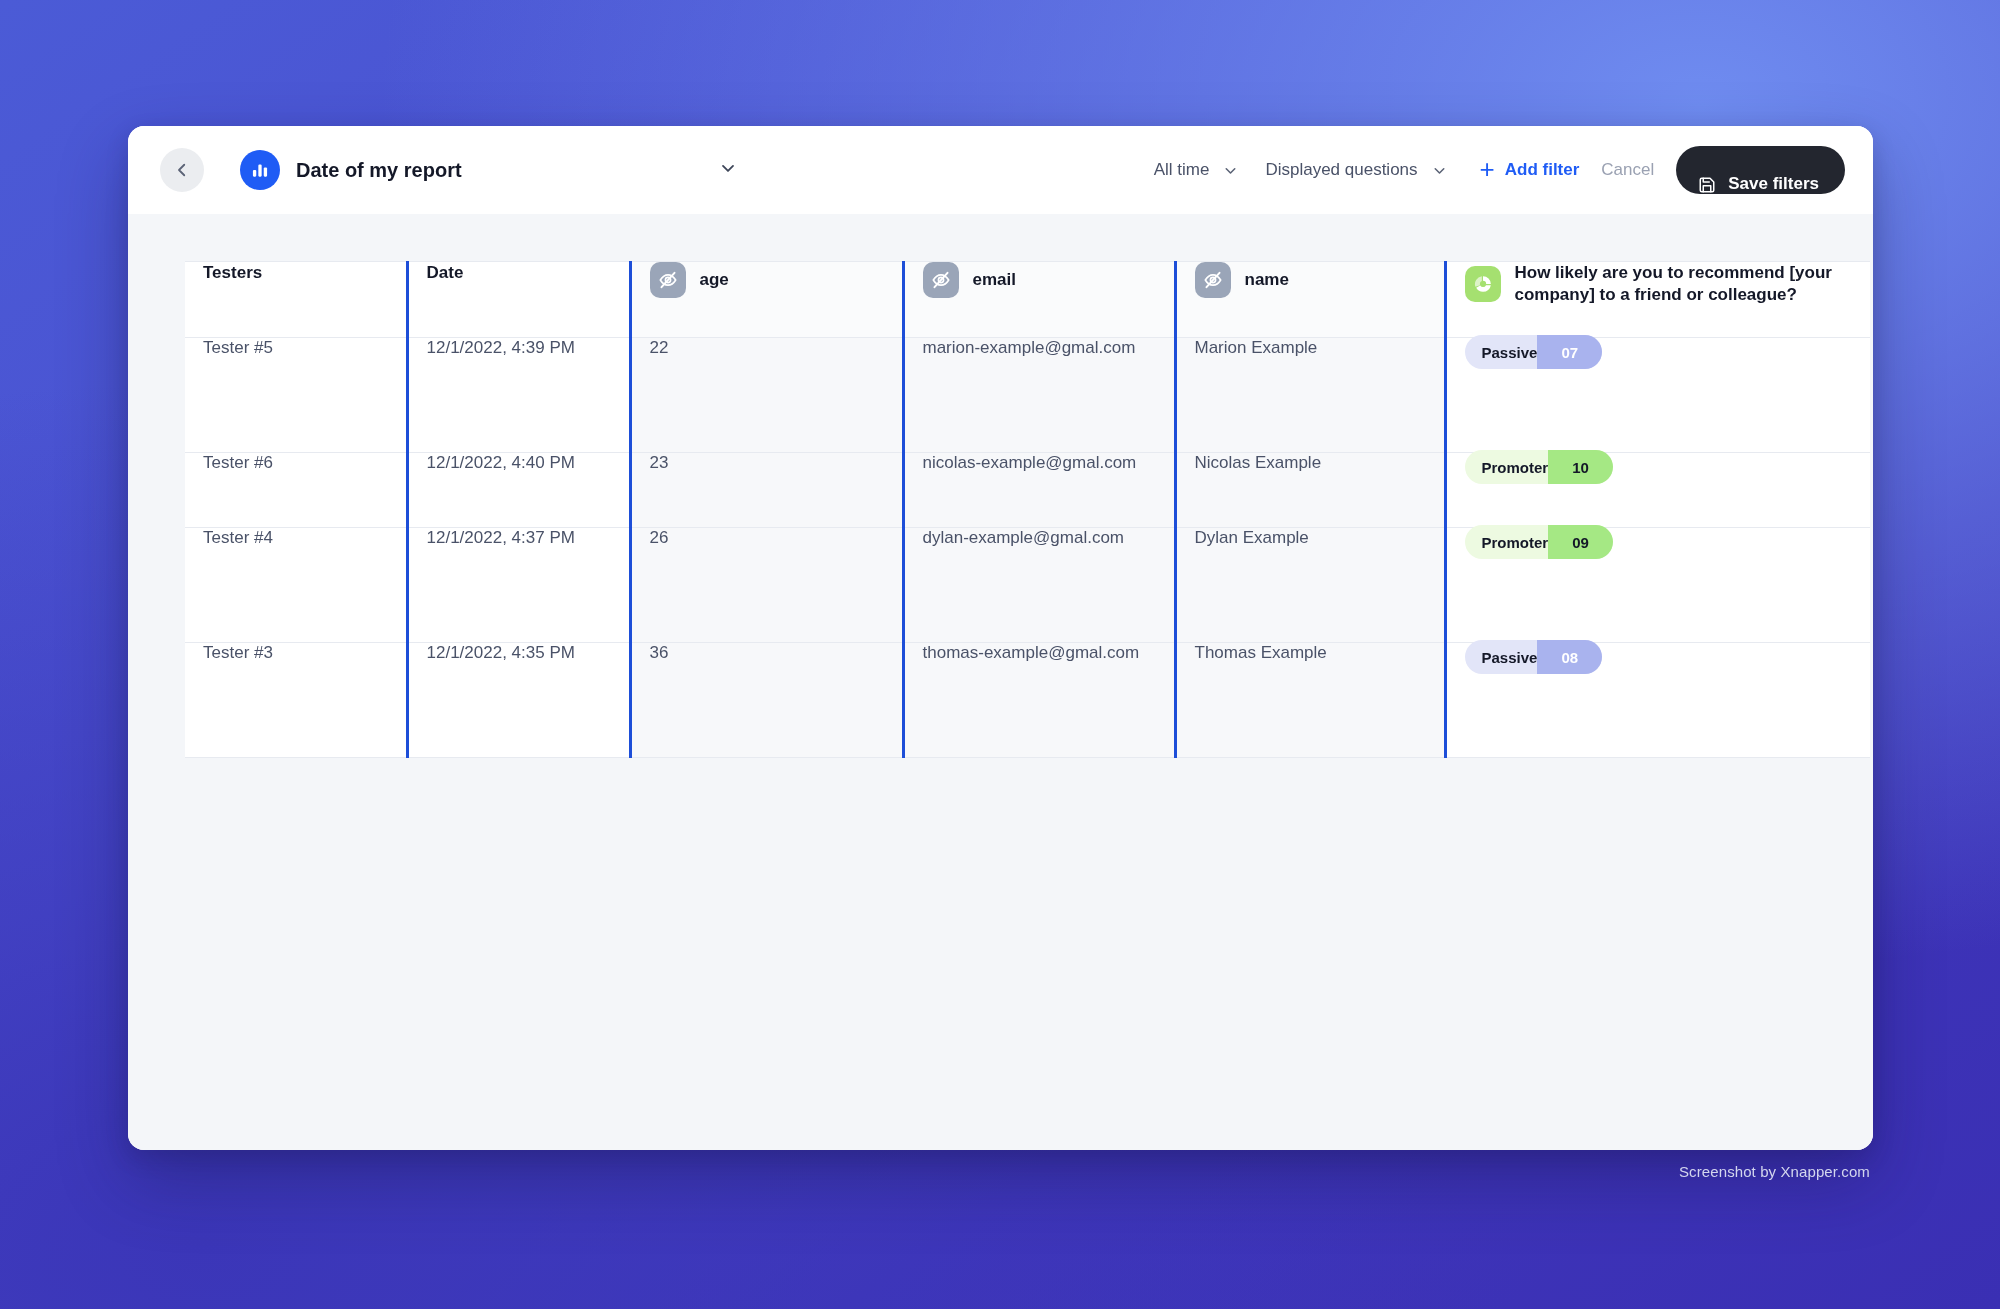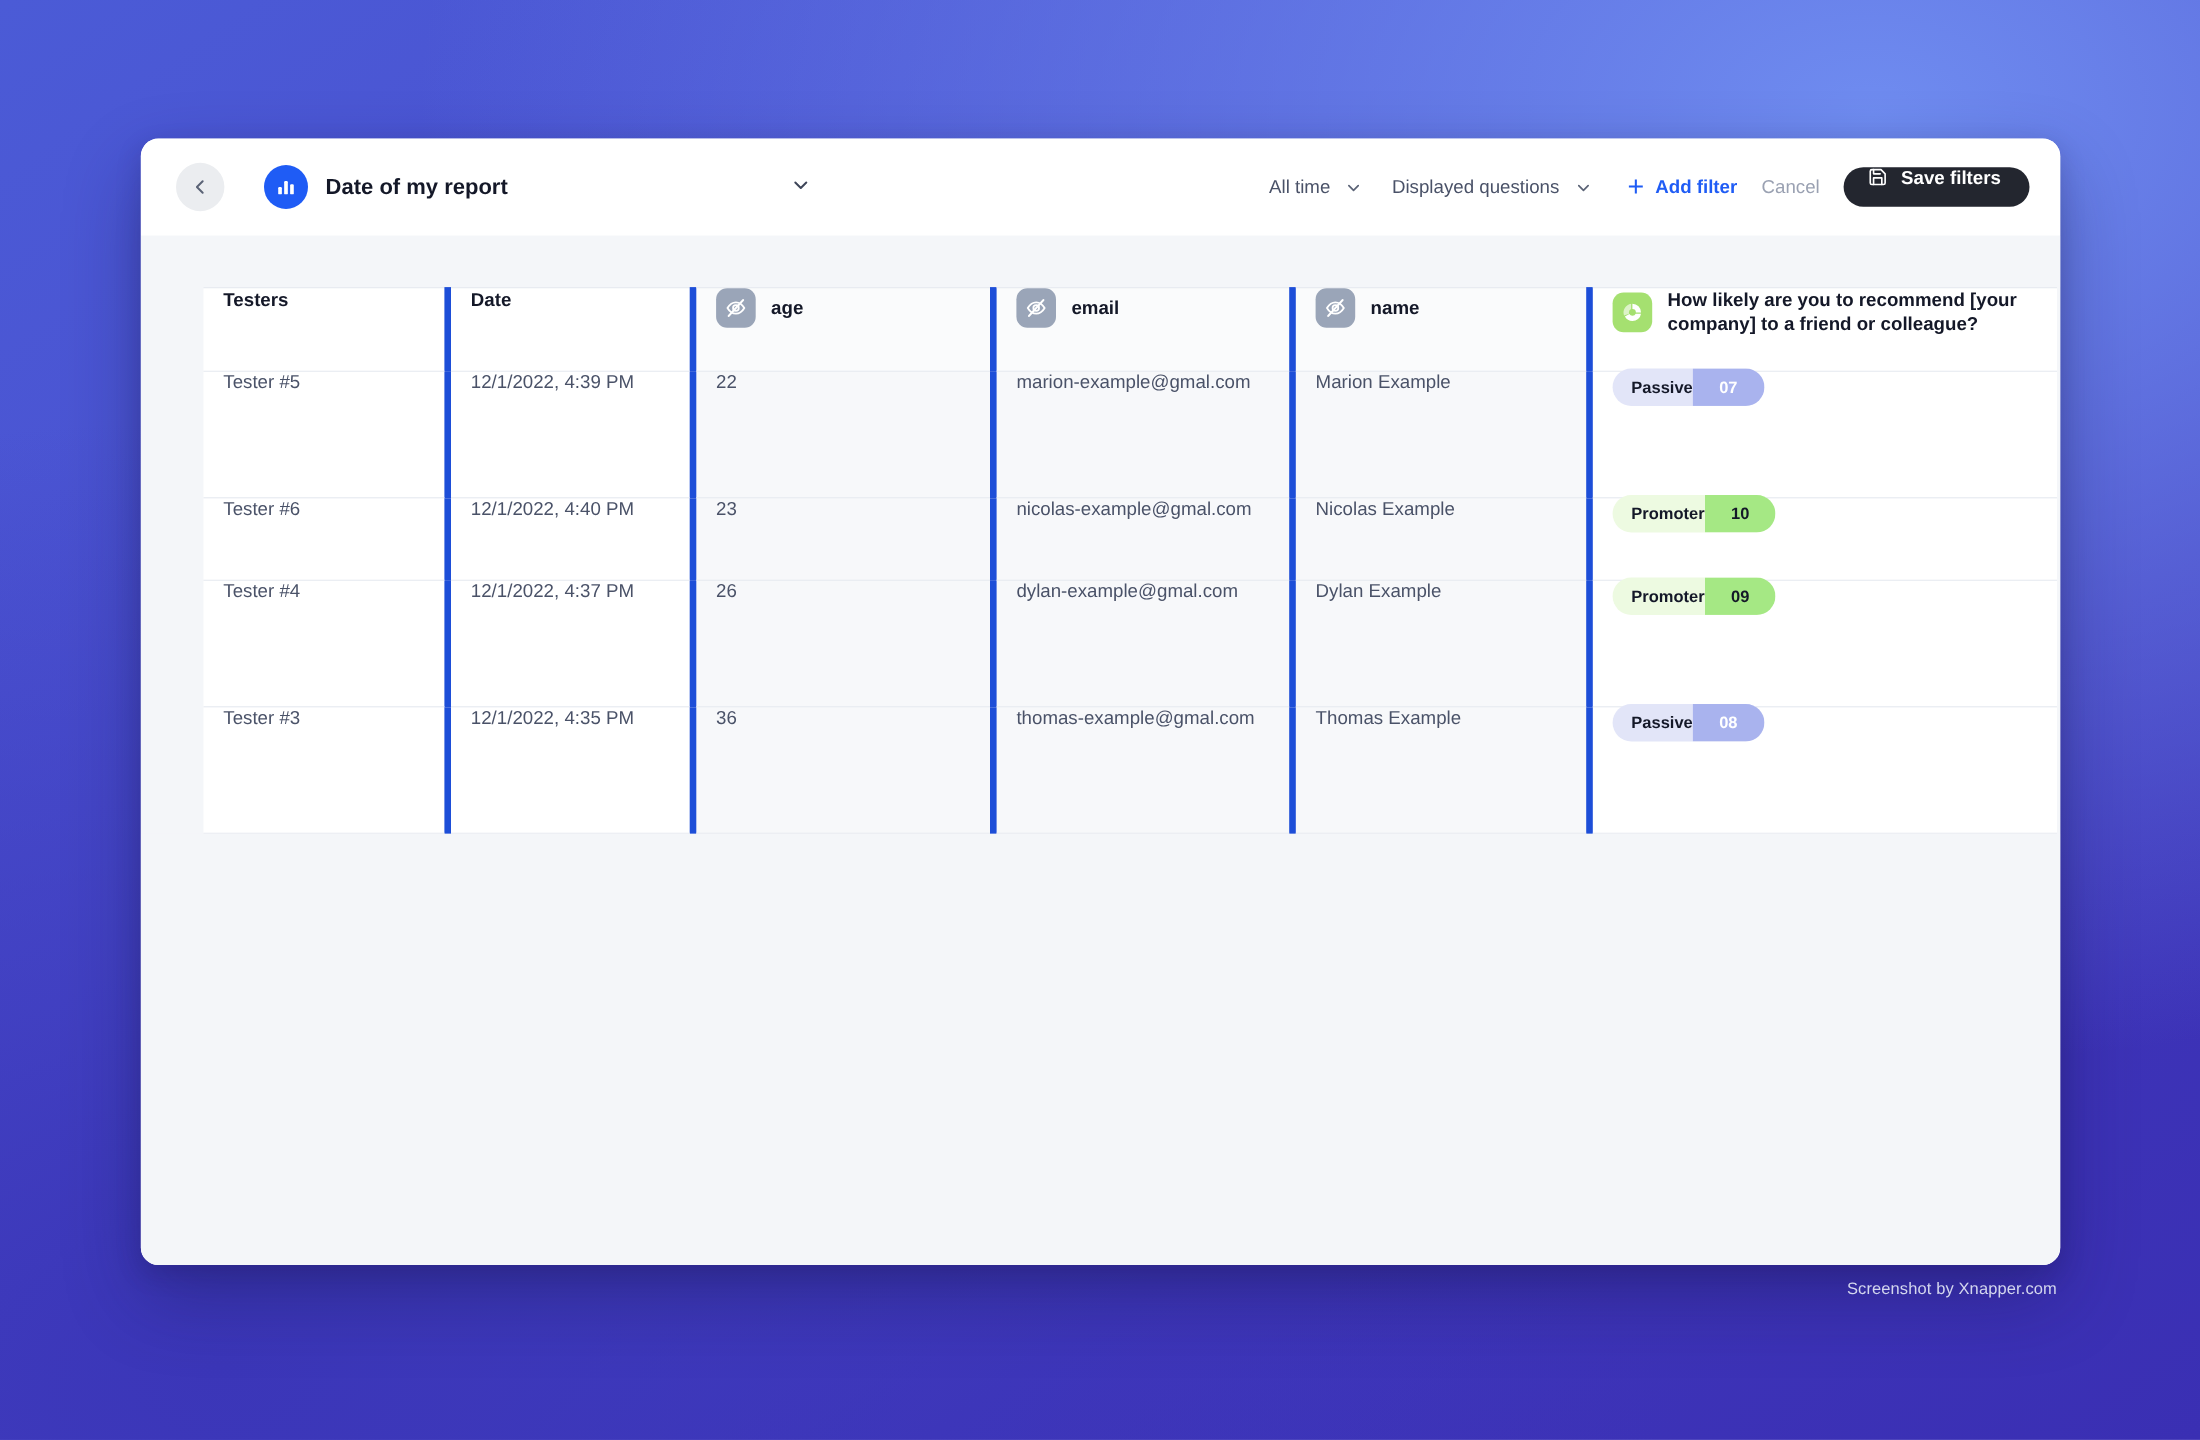--- a/index.html
+++ b/index.html
@@ -95,27 +95,27 @@
   }
   .cancel-btn {
     margin-left: 22px;
     font-size: 17px;
     color: #9aa1b2;
     cursor: pointer;
     white-space: nowrap;
   }
   .save-btn {
     margin-left: 22px;
-    height: 36px;
+    height: 48px;
     border-radius: 24px;
     background: #23262f;
     color: #ffffff;
     font-size: 17px;
     font-weight: 700;
-    display: flex; align-items: flex-start;
+    display: flex; align-items: flex-end;
     padding: 0 26px 0 22px;
     cursor: pointer;
     white-space: nowrap;
     border: none;
     font-family: inherit;
   }
   .save-btn .save-ico { margin-right: 12px; display: flex; }
 
   
   .sheet {
@@ -134,21 +134,21 @@
     table-layout: fixed;
   }
   table.grid col.c1 { width: 222px; }
   table.grid col.c2 { width: 223px; }
   table.grid col.c3 { width: 273px; }
   table.grid col.c4 { width: 272px; }
   table.grid col.c5 { width: 270px; }
   table.grid col.c6 { width: 425px; }
 
   table.grid th, table.grid td {
-    border-right: 6px solid #1d4ed8;
+    border-right: 3px solid #1d4ed8;
     border-bottom: 1px solid #e7eaf0;
     padding: 0 18px;
     text-align: left;
     vertical-align: top;
     background: #ffffff;
   }
   table.grid th:last-child, table.grid td:last-child { border-right: none; }
 
   thead th {
     height: 76px;

